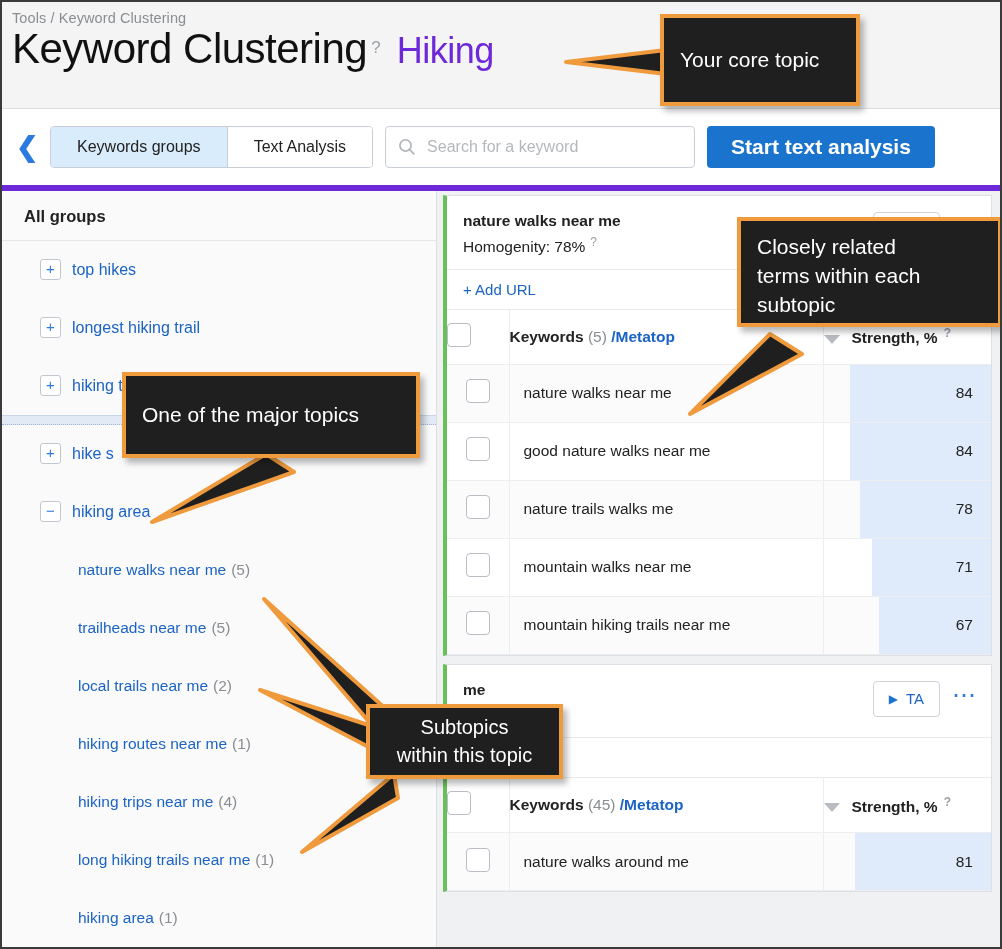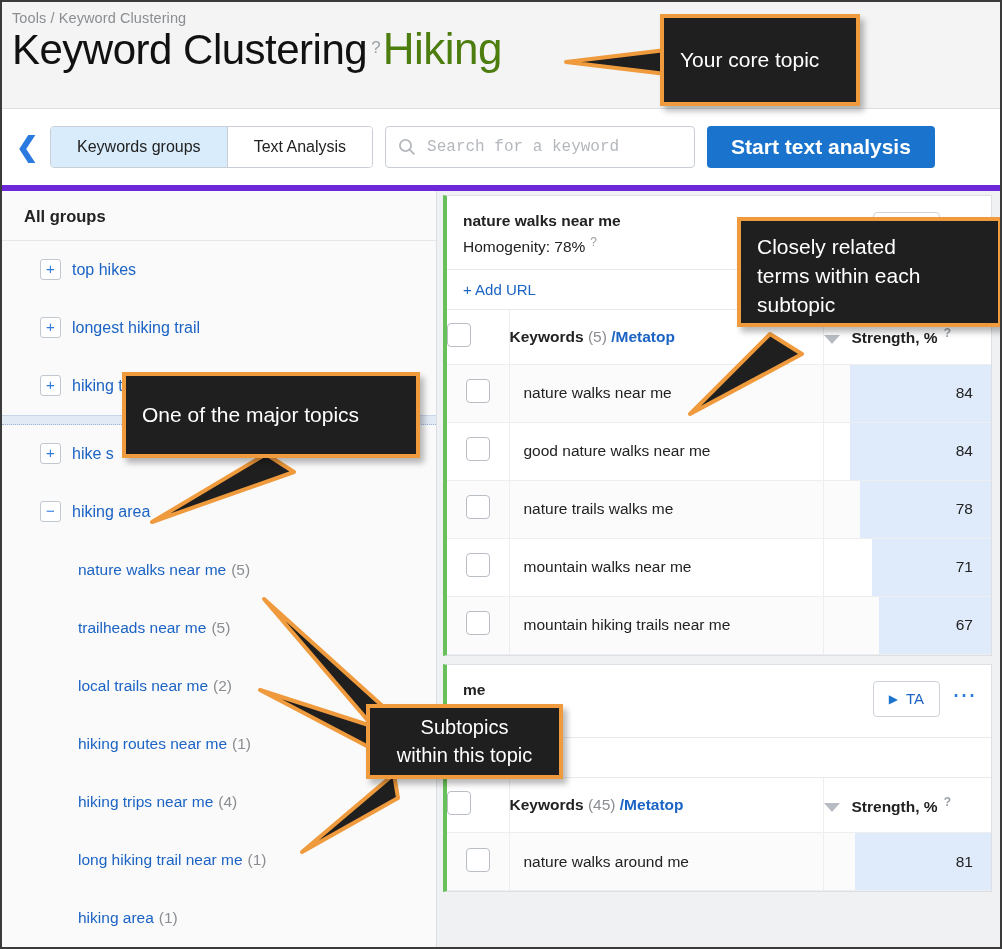--- a/index.html
+++ b/index.html
@@ -12,36 +12,36 @@
     position:relative;
   }
   #page { position:absolute; inset:0; border:2px solid #3a3a3a; background:#fff; overflow:hidden; }
 
   
   .header { height:106px; background:#f4f4f4; padding:8px 0 0 10px; position:relative; }
   .breadcrumb { font-size:14.5px; color:#8a8d91; letter-spacing:.1px; }
   .title-row { display:flex; align-items:baseline; margin-top:-2px; }
   .h1 { font-size:42px; font-weight:400; color:#111; letter-spacing:-.5px; line-height:1.2; }
   .q-sup { font-size:17px; color:#9aa0a6; margin-left:4px; align-self:flex-start; margin-top:14px; }
-  .h1-topic { font-size:44px; font-weight:400; color:#4d7c0f; margin-left:2px; letter-spacing:-.5px; }
+  .h1-topic { font-size:36px; font-weight:400; color:#6d28d9; margin-left:16px; letter-spacing:-.5px; }
 
   
   .toolbar { height:77px; background:#fff; border-top:1px solid #dcdfe3; display:flex;
              align-items:center; padding:0 14px; gap:12px; }
   .back-chevron { width:20px; color:#2a7ae0; font-size:27px; line-height:1; font-weight:600;
                   cursor:pointer; margin-right:2px; }
   .tabs { display:flex; border:1px solid #c9ced6; border-radius:4px; overflow:hidden; height:42px; }
   .tab { display:flex; align-items:center; justify-content:center; padding:0 26px;
          font-size:16px; color:#222; background:#fff; cursor:pointer; }
   .tab.active { background:#d8ecfb; border-right:1px solid #c9ced6; }
   .search-box { flex:0 0 310px; height:42px; border:1px solid #c9ced6; border-radius:4px;
                 display:flex; align-items:center; padding:0 12px; gap:9px; background:#fff; }
   .search-box svg { flex:0 0 auto; }
   .search-input { border:none; outline:none; font-size:16px; color:#737373; width:100%;
-                  font-family:Liberation Mono, monospace; background:transparent; }
+                  font-family:Liberation Sans, sans-serif; background:transparent; }
   .search-input::placeholder { color:#b4b8bd; }
   .primary-btn { height:42px; background:#1a73cc; color:#fff; border:none; border-radius:4px;
                  padding:0 24px; font-size:21px; font-weight:bold; cursor:pointer;
                  font-family:"Liberation Sans", sans-serif; }
 
   
   .body { display:flex; height:943px; border-top:6px solid #6d28d9; }
 
   
   .sidebar { width:435px; background:#fafafa; border-right:1px solid #dcdfe3; position:relative; }
@@ -176,21 +176,21 @@
       </div>
       <div class="sub-row">
         <span class="sub-label">hiking routes near me</span>
         <span class="sub-count">(1)</span>
       </div>
       <div class="sub-row">
         <span class="sub-label">hiking trips near me</span>
         <span class="sub-count">(4)</span>
       </div>
       <div class="sub-row">
-        <span class="sub-label">long hiking trail near me</span>
+        <span class="sub-label">long hiking trails near me</span>
         <span class="sub-count">(1)</span>
       </div>
       <div class="sub-row">
         <span class="sub-label">hiking area</span>
         <span class="sub-count">(1)</span>
       </div>
     </div>
 
     <div class="panel">
 

